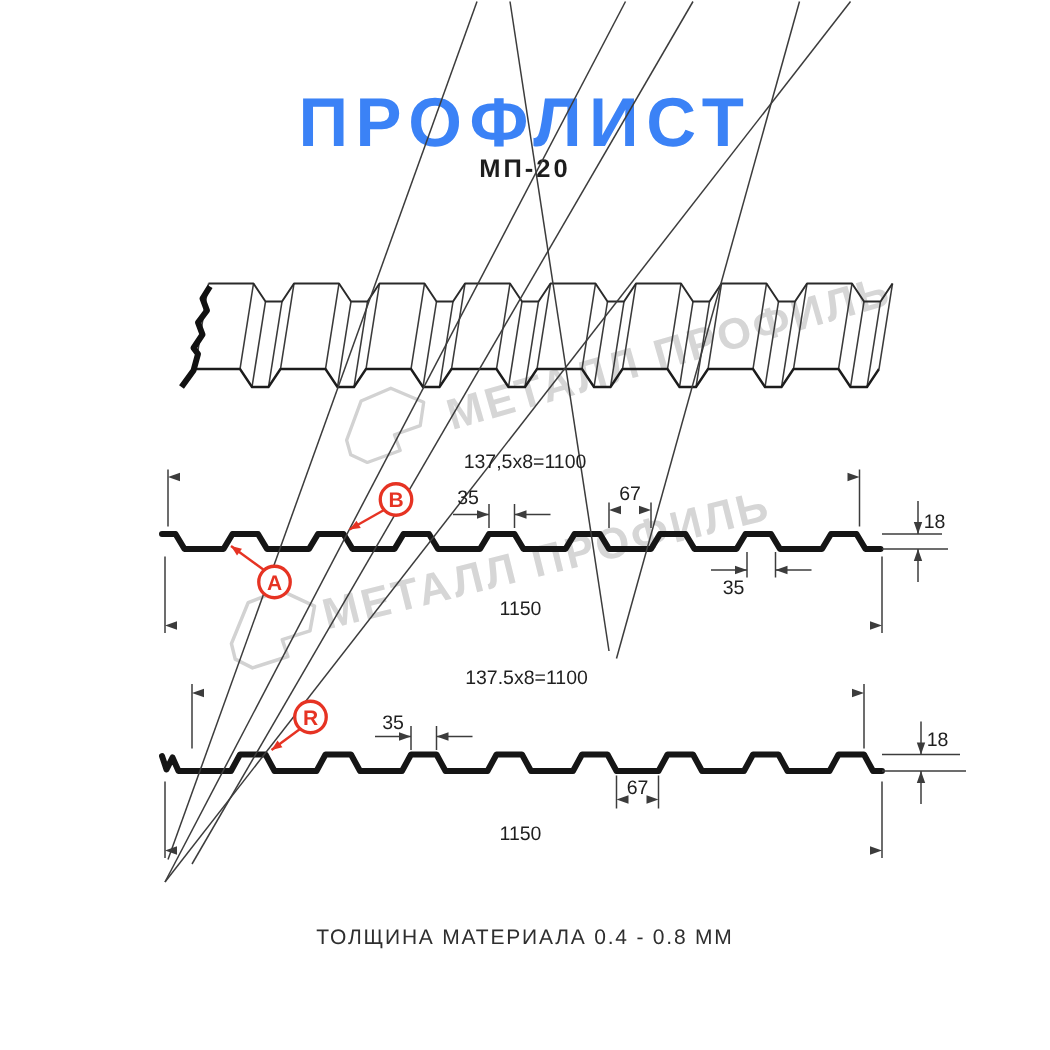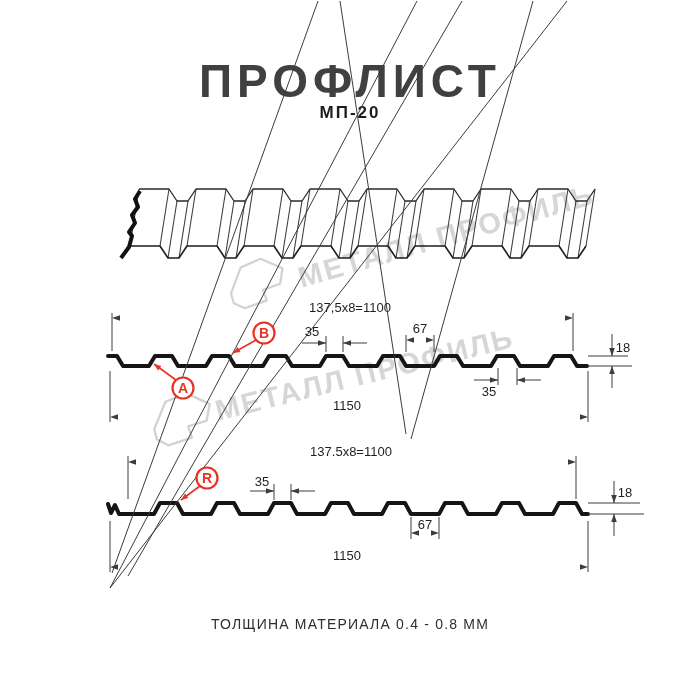--- a/index.html
+++ b/index.html
@@ -1,19 +1,19 @@
 <!DOCTYPE html>
 <html><head>
 <meta charset="utf-8">
 <style>
   html,body{margin:0;padding:0;background:#ffffff;}
   #page{position:relative;width:700px;height:700px;background:#ffffff;overflow:hidden;
         font-family:"Liberation Sans",sans-serif;}
   .title{position:absolute;top:54px;left:0;width:700px;text-align:center;
-         font-size:46px;font-weight:700;letter-spacing:5px;color:#404040;}
+         font-size:46px;font-weight:700;letter-spacing:5px;color:#3b82f6;}
   .subtitle{position:absolute;top:103px;left:0;width:700px;text-align:center;
          font-size:17px;font-weight:700;letter-spacing:2px;color:#1d1d1d;}
   .caption{position:absolute;top:616px;left:0;width:700px;text-align:center;
          font-size:14px;font-weight:500;letter-spacing:1.2px;color:#2e2e2e;}
   .wm-text{position:absolute;font-size:29px;font-weight:700;letter-spacing:2px;
          color:#d6d6d6;white-space:nowrap;transform-origin:0 50%;}
   #wm1t{left:299px;top:262px;transform:rotate(-16deg);}
   #wm2t{left:216px;top:395px;transform:rotate(-14deg);}
   .wm-logo{position:absolute;}
   #wm1l{left:223px;top:258px;transform:rotate(-10deg);}

